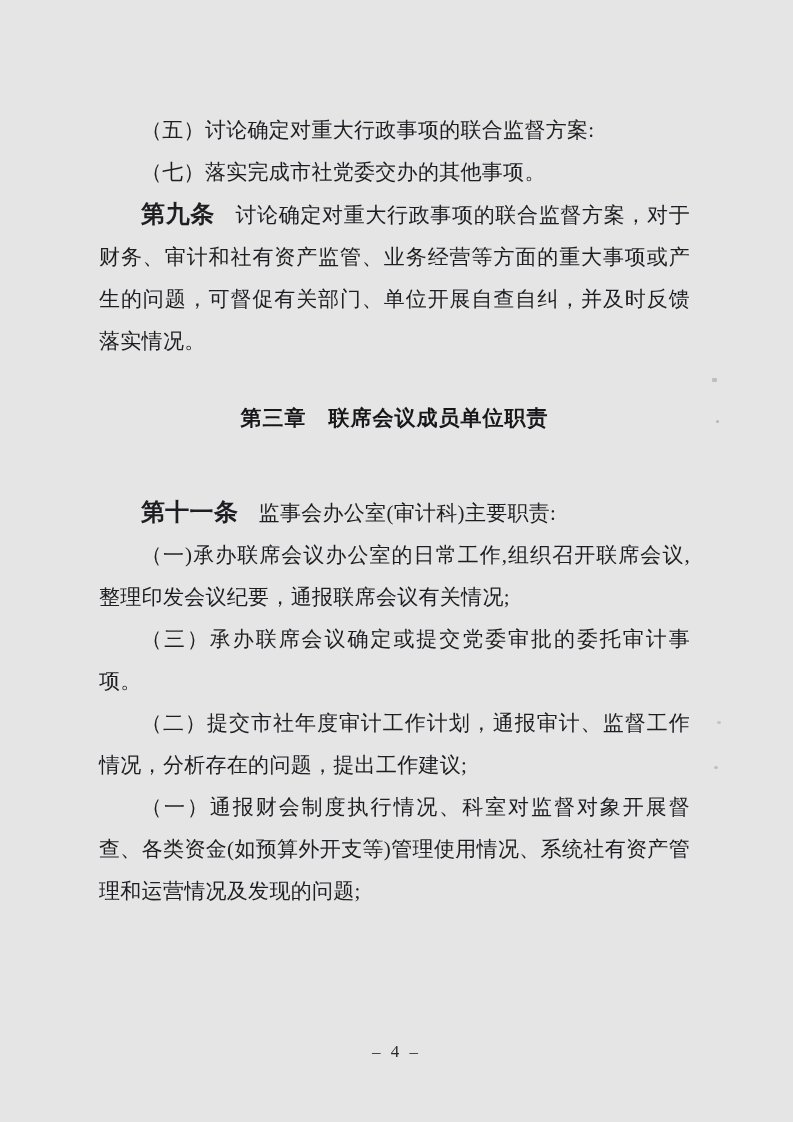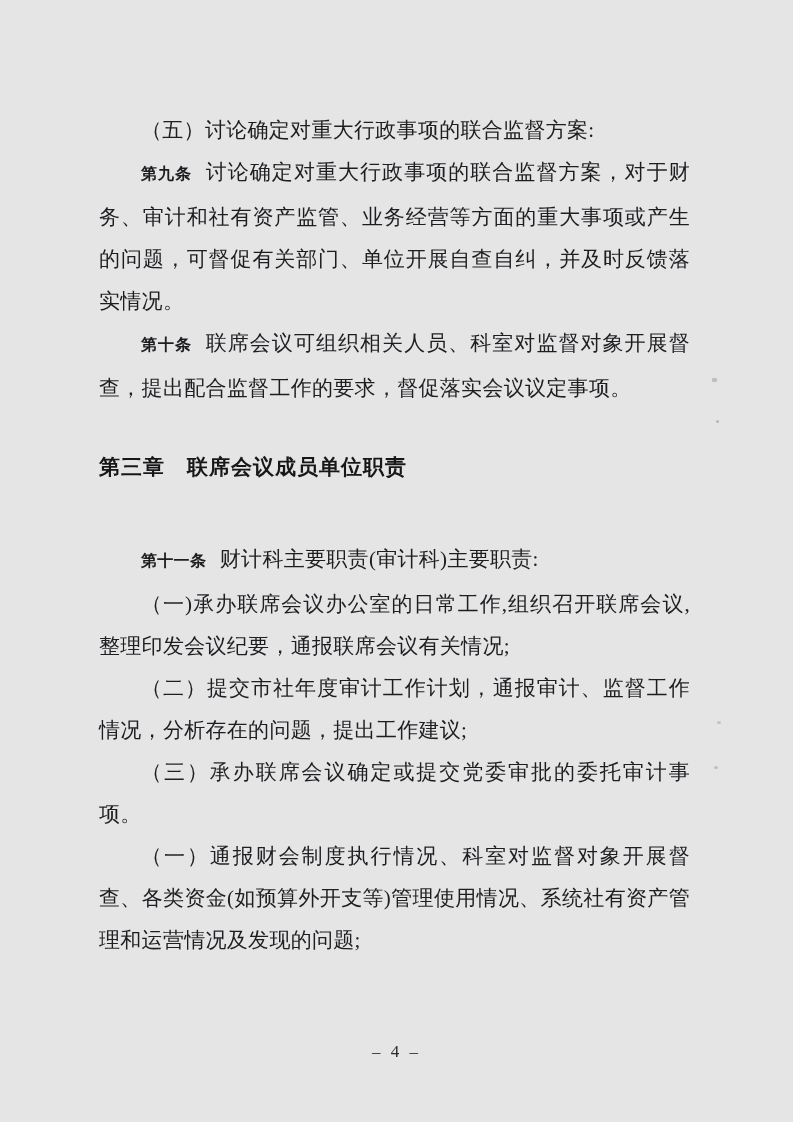--- a/index.html
+++ b/index.html
@@ -20,30 +20,30 @@
     font-size: 21px;
     line-height: 42px;
     text-align: justify;
     text-justify: inter-character;
     text-indent: 2em;
     letter-spacing: 0.3px;
   }
   .lead {
     font-weight: bold;
     margin-right: 0.85em;
-    font-family: Liberation Mono, monospace;
-    font-size: 16px;
+    font-family: Liberation Sans, sans-serif;
+    font-size: 24px;
   }
   .chapter {
     margin: 37px 0 50px 0;
     font-size: 21px;
     line-height: 42px;
-    text-align: left;
+    text-align: center;
     font-weight: bold;
-    font-family: Liberation Serif, serif;
+    font-family: Liberation Mono, monospace;
     letter-spacing: 1px;
     color: #17171a;
   }
   .page-number {
     position: absolute;
     left: 0;
     right: 0;
     top: 1042px;
     text-align: center;
     font-size: 17px;
@@ -63,32 +63,32 @@
   .speck.s3 { left: 717px; top: 721px; width: 4px; height: 3px; opacity: .4; }
   .speck.s4 { left: 714px; top: 766px; width: 4px; height: 3px; opacity: .45; }
 </style>
 </head>
 <body>
 
 <div class="page">
   <div class="content">
 
     <p class="para">（五）讨论确定对重大行政事项的联合监督方案:</p>
+    <p class="para">（七）落实完成市社党委交办的其他事项。</p>
 
     <p class="para"><span class="lead">第九条</span><span>讨论确定对重大行政事项的联合监督方案，对于财务、审计和社有资产监管、业务经营等方面的重大事项或产生的问题，可督促有关部门、单位开展自查自纠，并及时反馈落实情况。</span></p>
 
-    <p class="para"><span class="lead">第十条</span><span>联席会议可组织相关人员、科室对监督对象开展督查，提出配合监督工作的要求，督促落实会议议定事项。</span></p>
 
     <h2 class="chapter">第三章　联席会议成员单位职责</h2>
 
-    <p class="para"><span class="lead">第十一条</span><span>财计科主要职责(审计科)主要职责:</span></p>
+    <p class="para"><span class="lead">第十一条</span><span>监事会办公室(审计科)主要职责:</span></p>
 
     <p class="para">（一)承办联席会议办公室的日常工作,组织召开联席会议,整理印发会议纪要，通报联席会议有关情况;</p>
+    <p class="para">（三）承办联席会议确定或提交党委审批的委托审计事项。</p>
     <p class="para">（二）提交市社年度审计工作计划，通报审计、监督工作情况，分析存在的问题，提出工作建议;</p>
-    <p class="para">（三）承办联席会议确定或提交党委审批的委托审计事项。</p>
 
 
     <p class="para">（一）通报财会制度执行情况、科室对监督对象开展督查、各类资金(如预算外开支等)管理使用情况、系统社有资产管理和运营情况及发现的问题;</p>
 
   </div>
 
   <div class="page-number">– 4 –</div>
 
   <div class="speck s1"></div>
   <div class="speck s2"></div>

